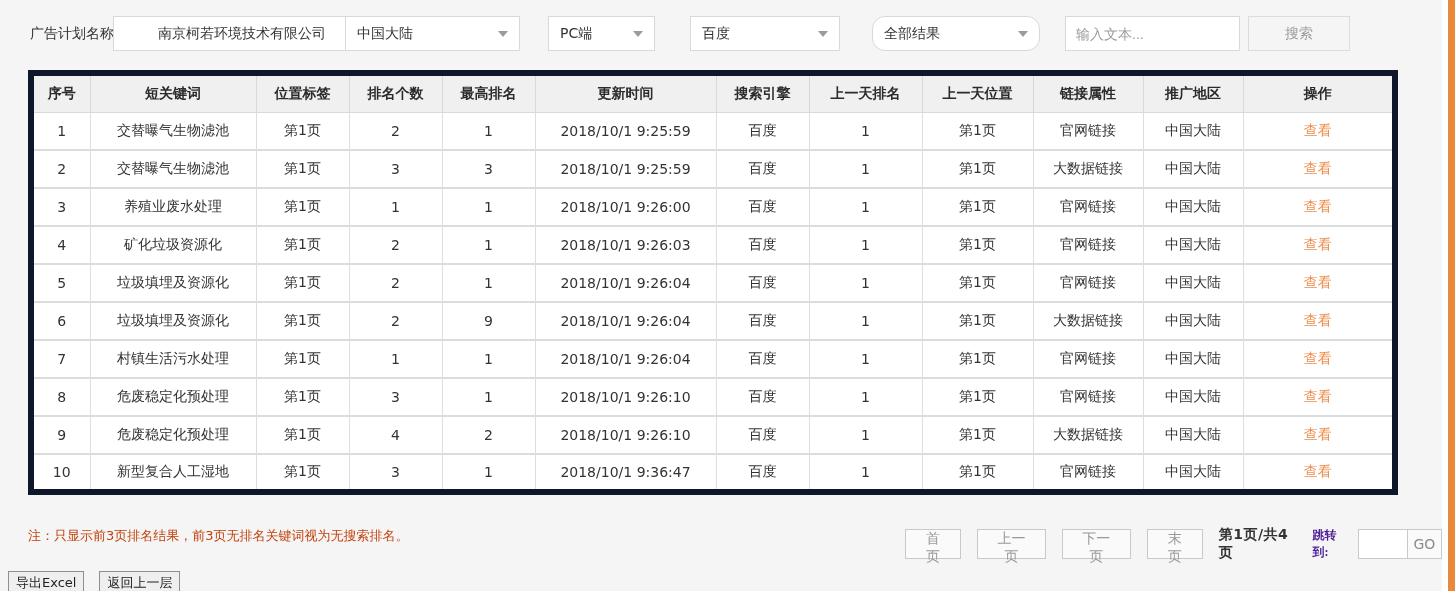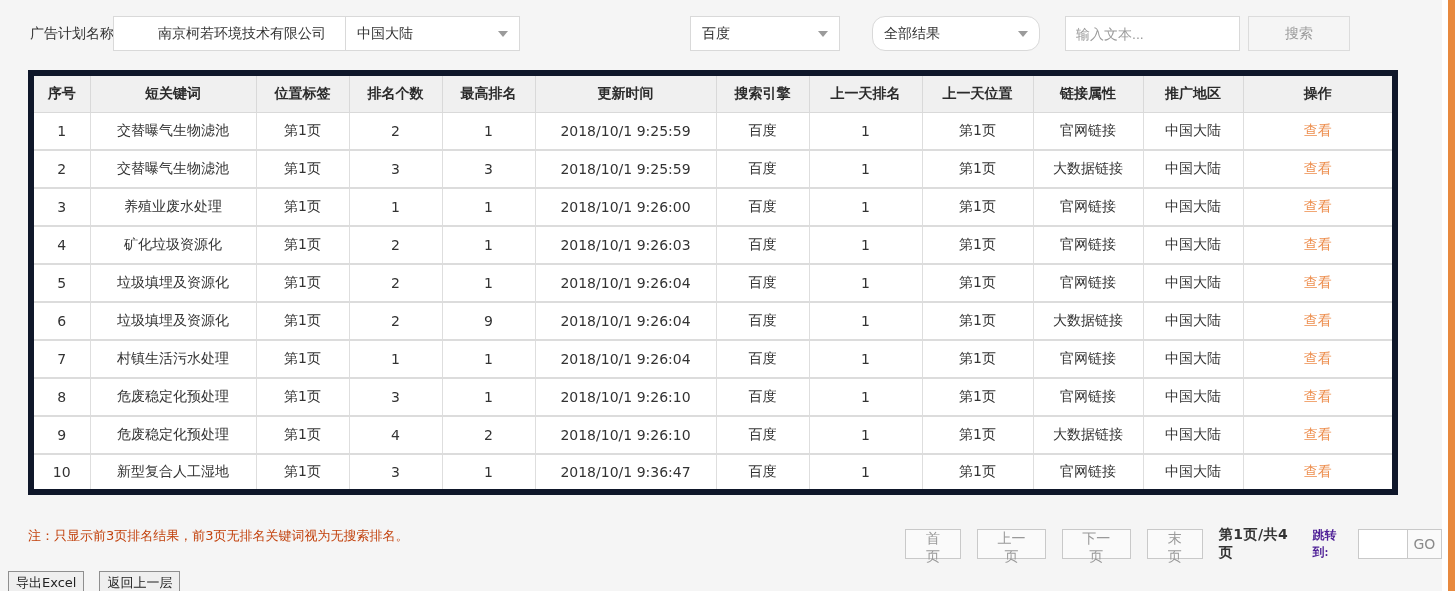--- a/index.html
+++ b/index.html
@@ -66,20 +66,24 @@
   <span class="filter-label">广告计划名称:</span>
 
   <div class="dropdown dd1">
     <span>南京柯若环境技术有限公司</span>
     <span class="caret"></span>
   </div>
   <div class="dropdown dd2">
     <span>中国大陆</span>
     <span class="caret"></span>
   </div>
+  <div class="dropdown dd3">
+    <span>PC端</span>
+    <span class="caret"></span>
+  </div>
   <div class="dropdown dd4">
     <span>百度</span>
     <span class="caret"></span>
   </div>
   <div class="dropdown dd5">
     <span>全部结果</span>
     <span class="caret"></span>
   </div>
 
   <input class="search-input" type="text" placeholder="输入文本..." style="">

